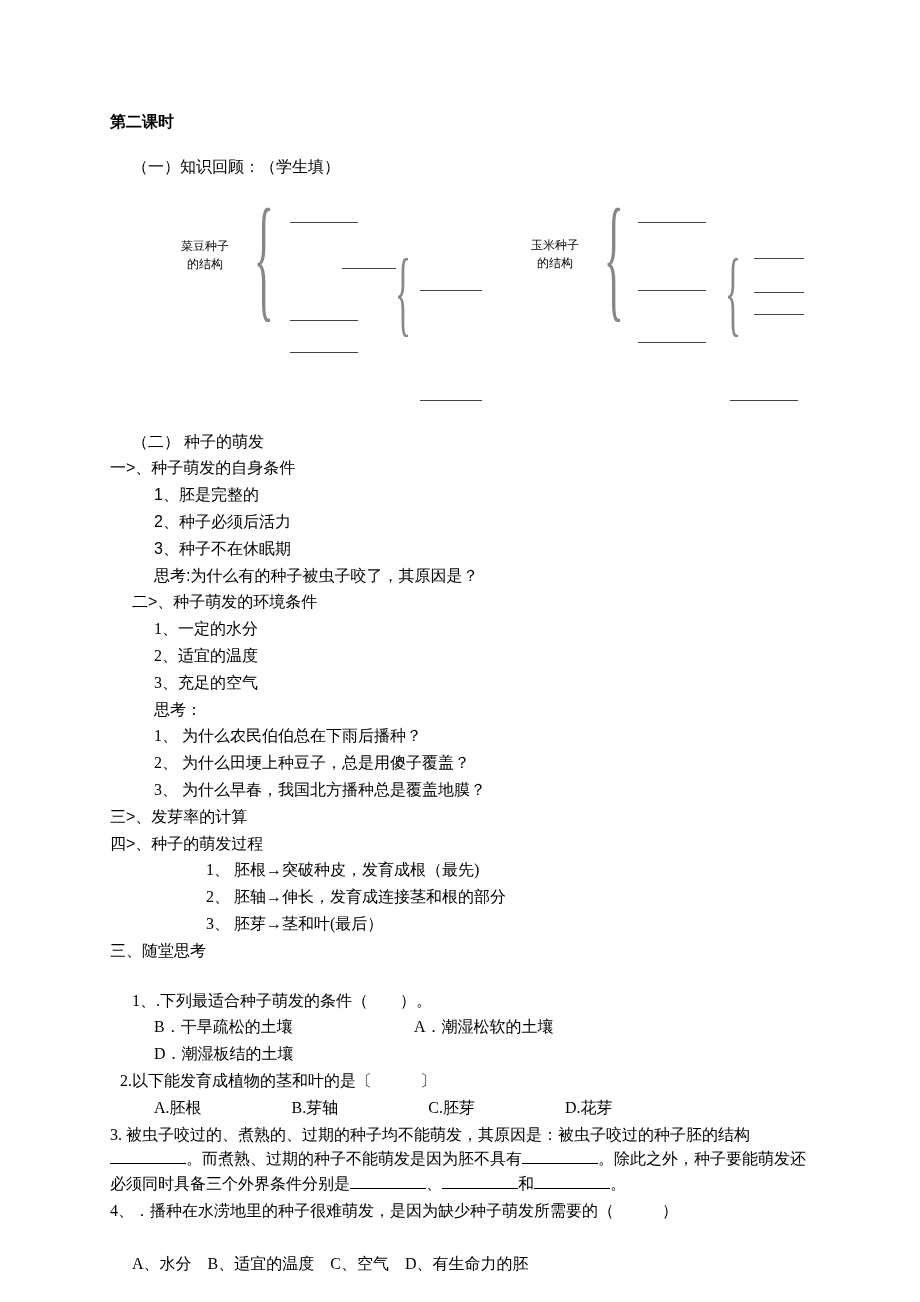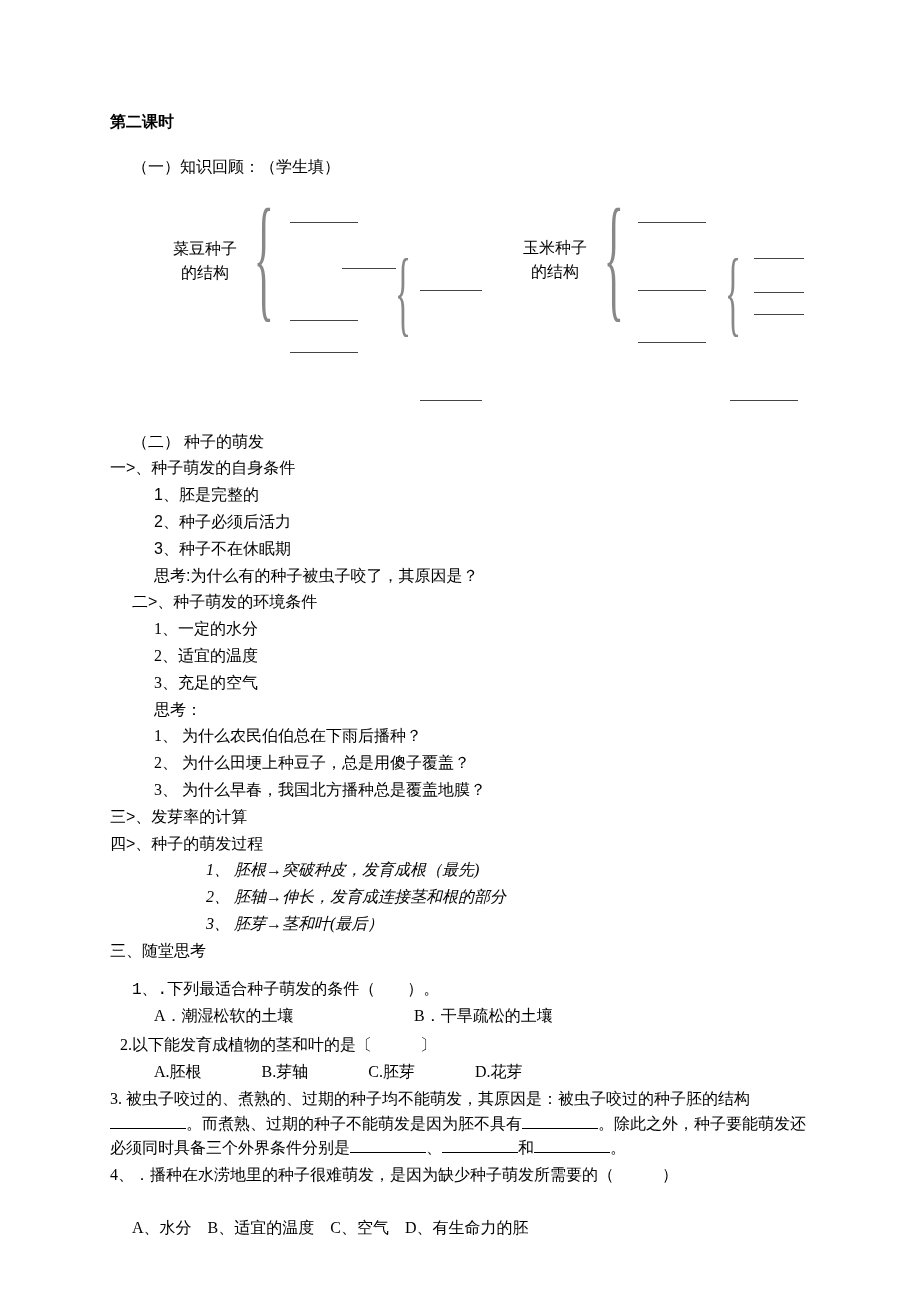--- a/index.html
+++ b/index.html
@@ -17,32 +17,32 @@
     .title {
       text-align: left;
       font-weight: bold;
       font-family: "SimHei", "黑体", sans-serif;
       margin-bottom: 20px;
     }
     .line { margin: 2px 0; }
     .bold { font-weight: normal; font-family: "SimHei", "黑体", sans-serif; }
     .indent1 { padding-left: 22px; }
     .indent2 { padding-left: 44px; }
-    .indent3 { padding-left: 96px; font-style: italic; }
+    .indent3 { padding-left: 96px; }
     .diagram-row {
       position: relative;
       height: 200px;
       margin: 22px 0 28px 0;
     }
     .seed-block {
       position: absolute;
       top: 35px;
       width: 90px;
       text-align: center;
-      font-size: 16px;
+      font-size: 12px;
     }
     .seed-left { left: 50px; }
     .seed-right { left: 400px; font-family: Liberation Mono, monospace; }
     .blank-slot {
       position: absolute;
       border-bottom: 1px solid #444;
       height: 0;
       width: 68px;
     }
     .bracket {
@@ -54,24 +54,24 @@
       font-family: "Times New Roman", serif;
     }
     .bracket-sm {
       position: absolute;
       color: #888;
       font-size: 96px;
       line-height: 1;
       transform: scaleX(0.35) scaleY(1.0);
       font-family: "Times New Roman", serif;
     }
-    .qpad { margin-top: 14px; font-family: Liberation Mono, monospace; }
+    .qpad { margin-top: 25px; }
     .optrow { display: flex; }
     .opt { min-width: 260px; }
-    .optrow2 { display: flex; gap: 60px; }
+    .optrow2 { display: flex; gap: 90px; }
     .fillblank {
       display: inline-block;
       min-width: 76px;
       border-bottom: 1px solid #000;
       height: 1em;
       vertical-align: baseline;
     }
   </style>
 </head>
 <body>
@@ -131,24 +131,25 @@
 <div class="line bold">三&gt;、发芽率的计算</div>
 <div class="line bold">四&gt;、种子的萌发过程</div>
 <div class="line indent3">1、 胚根→突破种皮，发育成根（最先)</div>
 <div class="line indent3">2、 胚轴→伸长，发育成连接茎和根的部分</div>
 <div class="line indent3">3、 胚芽→茎和叶(最后）</div>
 
 <div class="line bold">三、随堂思考</div>
 
 <div class="line indent1 qpad">1、.下列最适合种子萌发的条件（　　）。</div>
 <div class="line indent2 optrow">
+  <span class="opt">B．干旱疏松的土壤</span>
   <span class="opt">A．潮湿松软的土壤</span>
-  <span class="opt">B．干旱疏松的土壤</span>
 </div>
 <div class="line indent2 optrow">
+  <span class="opt">D．潮湿板结的土壤</span>
 </div>
 
 <div class="line" style="padding-left:10px;">2.以下能发育成植物的茎和叶的是〔　　　〕</div>
 <div class="line indent2 optrow2">
   <span>A.胚根</span>
   <span>B.芽轴</span>
   <span>C.胚芽</span>
   <span>D.花芽</span>
 </div>
 

